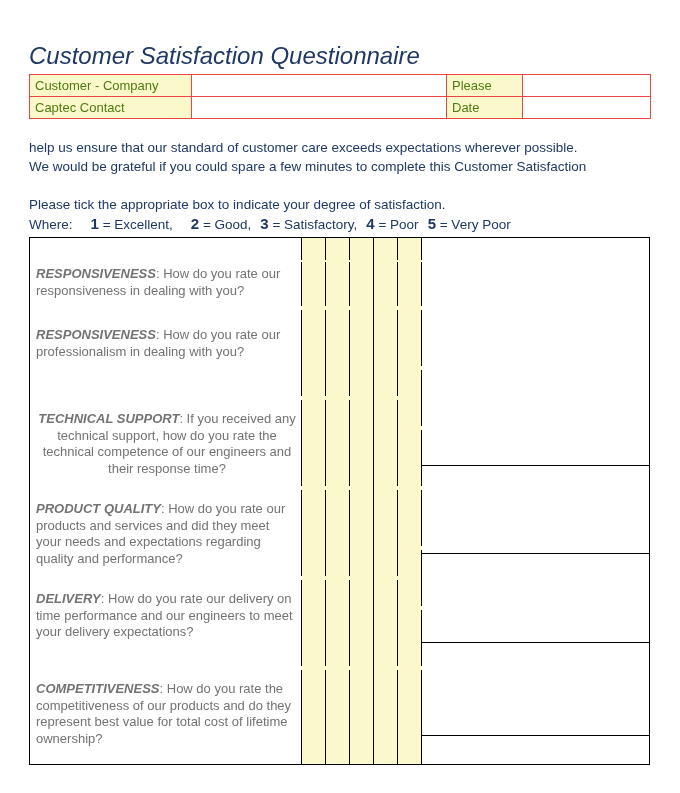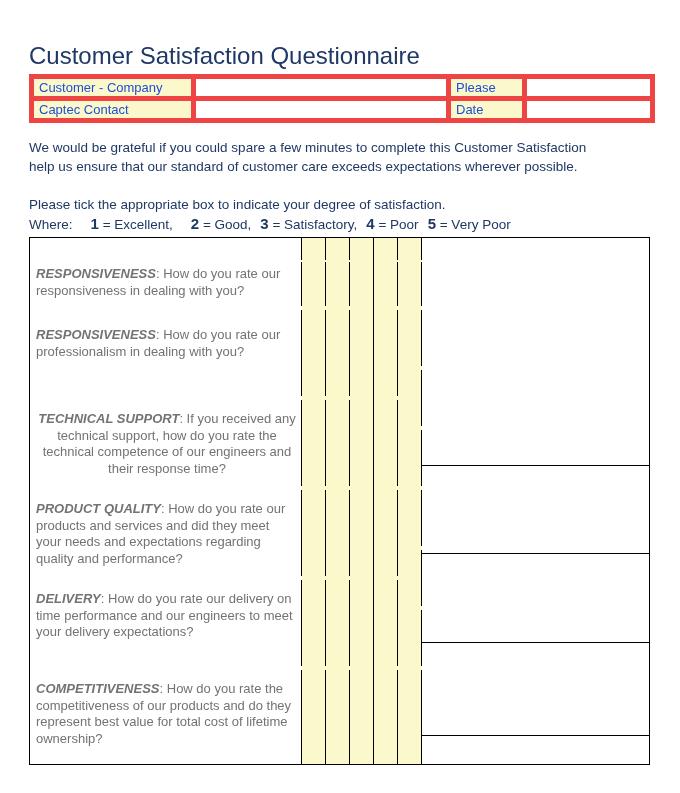--- a/index.html
+++ b/index.html
@@ -26,37 +26,38 @@
   
   .title {
     position: absolute;
     left: 29px;
     top: 42px;
     font-size: 24px;
     font-weight: normal;
     color: #1f3864;
     letter-spacing: 0px;
     white-space: nowrap;
+    font-style: italic;
   }
 
   
   .contact-table {
     position: absolute;
     left: 29px;
     top: 74px;
     width: 621px;
     border-collapse: collapse;
     table-layout: fixed;
   }
   .contact-table td {
-    border: 5px solid #ef4444;
+    border: 1px solid #ef4444;
     height: 22px;
     padding: 0 16px 0 5px;
     font-size: 13px;
-    color: #1d4ed8;
+    color: #4d7c0f;
     vertical-align: middle;
     line-height: 14px;
     box-sizing: border-box;
   }
   .cell-label {
     background: #fbf8cc;
     white-space: nowrap;
   }
   .cell-value {
     background: #ffffff;
@@ -202,22 +203,22 @@
       <tr>
         <td class="cell-label">Captec Contact</td>
         <td class="cell-value"></td>
         <td class="cell-label">Date</td>
         <td class="cell-value"></td>
       </tr>
     </tbody>
   </table>
 
   <div class="intro">
+    <p>help us ensure that our standard of customer care exceeds expectations wherever possible.</p>
     <p>We would be grateful if you could spare a few minutes to complete this Customer Satisfaction</p>
-    <p>help us ensure that our standard of customer care exceeds expectations wherever possible.</p>
     <div class="gap"></div>
     <p>Please tick the appropriate box to indicate your degree of satisfaction.</p>
     <p><span>Where:</span><span class="sp"></span><span class="sp"></span><span class="scale-num">1</span> <span>= Excellent,</span><span class="sp"></span><span class="sp"></span><span class="scale-num">2</span> <span>= Good,</span><span class="sp"></span><span class="scale-num">3</span> <span>= Satisfactory,</span><span class="sp"></span><span class="scale-num">4</span> <span>= Poor</span><span class="sp"></span><span class="scale-num">5</span> <span>= Very Poor</span></p>
   </div>
 
   <div class="qtable">
 
     <div class="rating-band"></div>
 
 

